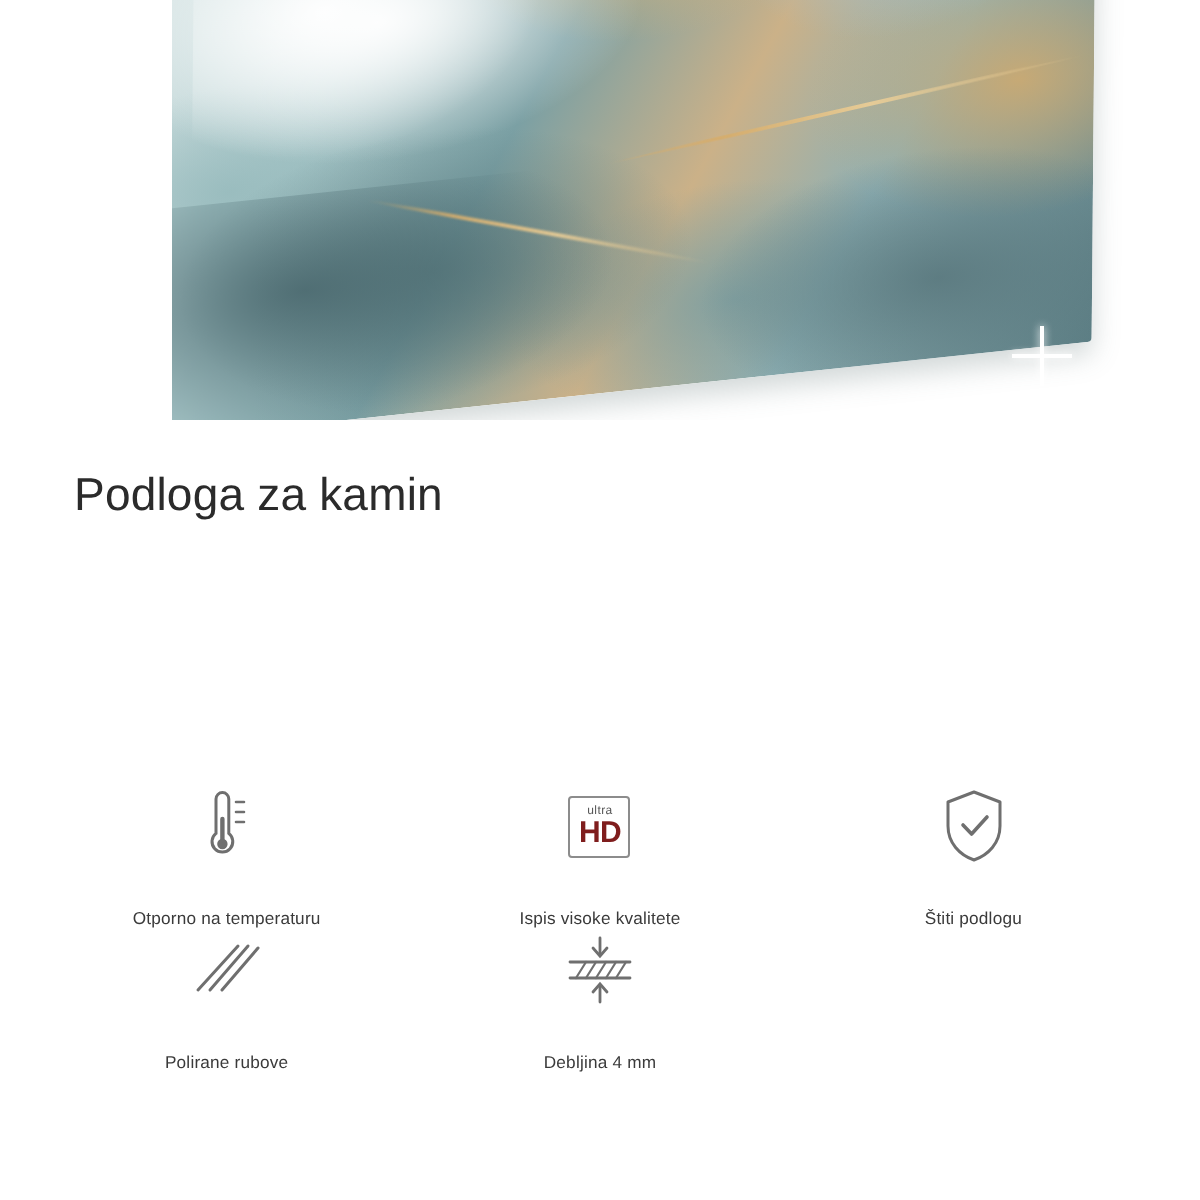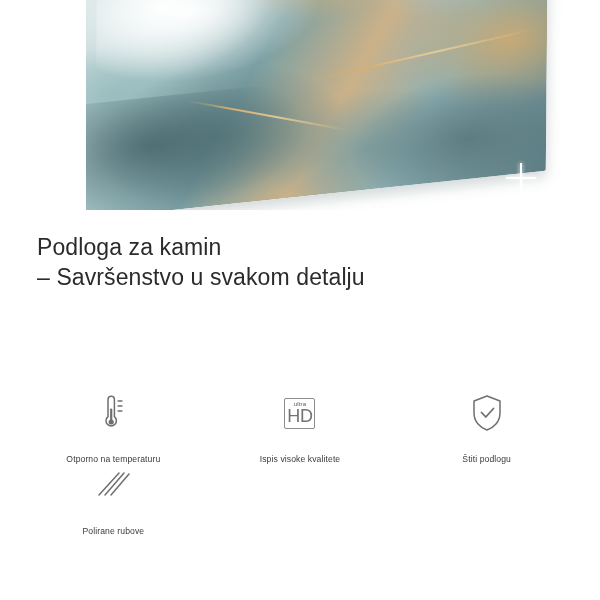--- a/index.html
+++ b/index.html
@@ -138,21 +138,21 @@
   }
   .ultrahd {
     width: 31px; height: 31px;
     border: 1.4px solid #8c8c8c;
     border-radius: 2px;
     display: flex; flex-direction: column;
     align-items: center; justify-content: center;
     line-height: 1;
   }
   .ultrahd .u1 { font-size: 6px; color: #555; letter-spacing: 0.2px; }
-  .ultrahd .u2 { font-size: 18px; font-weight: normal; color: #737373; letter-spacing: -0.3px; }
+  .ultrahd .u2 { font-size: 15px; font-weight: bold; color: #7f1d1d; letter-spacing: -0.3px; }
   svg { display: block; }
 </style>
 </head>
 <body>
 
 <div class="page">
 
   <div class="hero">
     <div class="hero-art">
       <div class="white1"></div>
@@ -163,21 +163,20 @@
       <div class="veinC"></div>
     </div>
 
     <div class="hero-mask-left"></div>
     <div class="hero-mask-bottom"></div>
     <div class="sparkle"></div>
   </div>
 
   <div class="headline">
     <span>Podloga za kamin</span>
-    <span class="l2">– Savršenstvo u svakom detalju</span>
   </div>
 
 
   <div class="features">
 
     <div class="feature">
       <div class="feature-ico">
         <svg width="38" height="40" viewBox="0 0 38 40">
           <g fill="none" stroke="#6f6f6f" stroke-width="1.5" stroke-linecap="round">
             <path d="M14 6.5a3.2 3.2 0 0 1 6.4 0v17.2a5.2 5.2 0 1 1-6.4 0z"></path>
@@ -219,15 +218,31 @@
           <g fill="none" stroke="#6f6f6f" stroke-width="1.5" stroke-linecap="round">
             <path d="M6 26 L26 4"></path>
             <path d="M12 26 L31 4"></path>
             <path d="M18 26 L36 5"></path>
           </g>
         </svg>
       </div>
       <div class="feature-label">Polirane rubove</div>
     </div>
 
+    <div class="feature">
+      <div class="feature-ico">
+        <svg width="42" height="38" viewBox="0 0 42 38">
+          <g fill="none" stroke="#6f6f6f" stroke-width="1.4" stroke-linecap="round">
+            <path d="M21 3 V11"></path>
+            <path d="M17.5 8 L21 12 L24.5 8"></path>
+            <path d="M6 15 H36"></path>
+            <path d="M6 23 H36"></path>
+            <path d="M9 23 L14 15 M14 23 L19 15 M19 23 L24 15 M24 23 L29 15 M29 23 L34 15" stroke-width="1.1"></path>
+            <path d="M21 35 V27"></path>
+            <path d="M17.5 30 L21 26 L24.5 30"></path>
+          </g>
+        </svg>
+      </div>
+      <div class="feature-label">Debljina 4 mm</div>
+    </div>
 
   </div>
 </div>
 
 </body></html>

